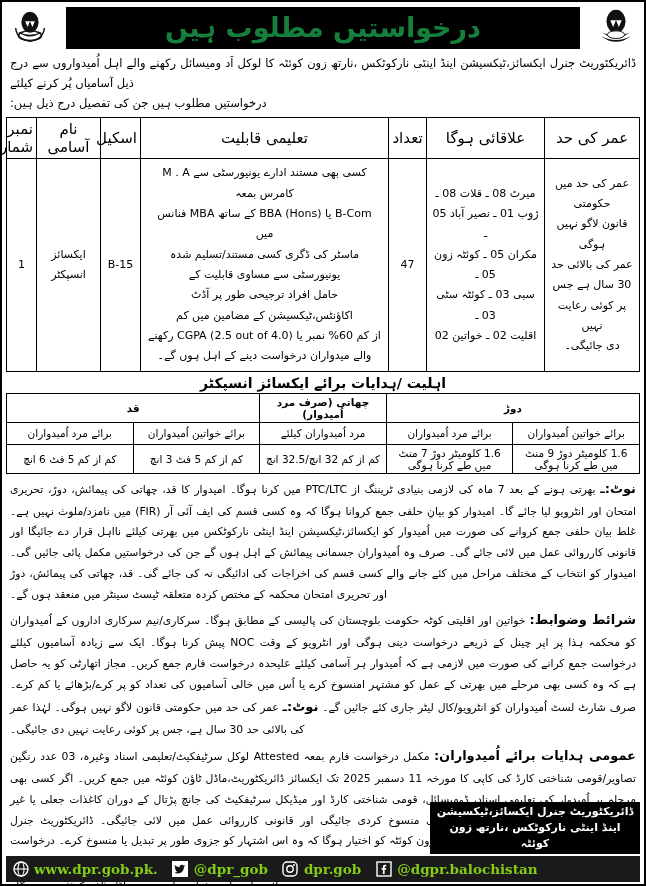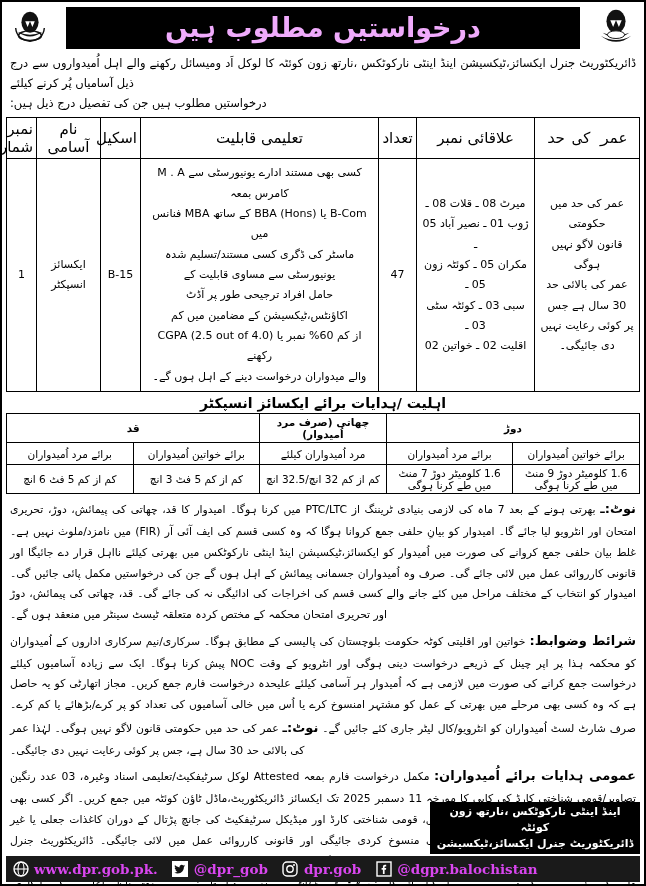--- a/index.html
+++ b/index.html
@@ -33,21 +33,21 @@
   }
   .emblem {
     width: 44px; height: 44px;
     flex: 0 0 44px;
     display: flex; align-items: center; justify-content: center;
   }
   .emblem svg { width: 42px; height: 42px; }
   .title-banner {
     flex: 1 1 auto;
     background: #000;
-    color: #f0abfc;
+    color: #15803d;
     text-align: center;
     height: 42px;
     line-height: 42px;
     font-size: 27px;
     font-weight: bold;
     letter-spacing: 3px;
     overflow: hidden;
     white-space: nowrap;
     margin: 0 10px;
   }
@@ -82,21 +82,21 @@
   .main-table td {
     font-size: 11px;
     line-height: 1.85;
   }
   .c-sr    { width: 30px; }
   .c-post  { width: 64px; text-align: center; }
   .c-scale { width: 40px; margin-left: 7px; }
   .c-qual  { width: auto; }
   .c-count { width: 38px; }
   .c-quota { width: 118px; }
-  .c-age   { width: 105px; font-family: Liberation Mono, monospace; }
+  .c-age   { width: 95px; }
   .cell-qual { font-size: 11px; line-height: 1.95; padding: 4px 6px; }
   .cell-quota, .cell-age { font-size: 11px; line-height: 1.95; }
 
   
   .sec-banner {
     text-align: center;
     font-size: 14px;
     font-weight: bold;
     padding: 3px 0 2px 0;
   }
@@ -138,21 +138,21 @@
   }
   .prq {
     font-size: 15px;
     font-weight: bold;
     direction: ltr;
     letter-spacing: 0.4px;
     padding-bottom: 2px;
   }
   .social-bar {
     background: #1a1a1a;
-    color: #d946ef;
+    color: #84cc16;
     height: 26px;
     display: flex;
     align-items: center;
     direction: ltr;
     gap: 14px;
     padding: 0 6px;
     margin-top: 2px;
   }
   .social-item {
     display: flex;
@@ -203,21 +203,21 @@
 
   <div class="intro">
     <span>ڈائریکٹوریٹ جنرل ایکسائز،ٹیکسیشن اینڈ اینٹی نارکوٹکس ،نارتھ زون کوئٹہ کا لوکل اَد ومیسائل رکھنے والے اہل اُمیدواروں سے درج ذیل آسامیاں پُر کرنے کیلئے</span>
     <span class="l2">درخواستیں مطلوب ہیں جن کی تفصیل درج ذیل ہیں:</span>
   </div>
 
   <table class="main-table">
     <thead>
       <tr>
         <th class="c-age">عمر کی حد</th>
-        <th class="c-quota">علاقائی نمبر</th>
+        <th class="c-quota">علاقائی ہوگا</th>
         <th class="c-count">تعداد</th>
         <th class="c-qual">تعلیمی قابلیت</th>
         <th class="c-scale">اسکیل</th>
         <th class="c-post">نام آسامی</th>
         <th class="c-sr">نمبر شمار</th>
       </tr>
     </thead>
     <tbody>
       <tr>
         <td class="cell-age">
@@ -292,22 +292,22 @@
   <div class="para">
     <span class="lbl">عمومی ہدایات برائے اُمیدواران:</span>
     <span>مکمل درخواست فارم بمعہ Attested لوکل سرٹیفکیٹ/تعلیمی اسناد وغیرہ، 03 عدد رنگین تصاویر/قومی شناختی کارڈ کی کاپی کا مورخہ 11 دسمبر 2025 تک ایکسائز ڈائریکٹوریٹ،ماڈل ٹاؤن کوئٹہ میں جمع کریں۔ اگر کسی بھی مرحلہ پر اُمیدوار کی تعلیمی اسناد، ڈومیسائل، قومی شناختی کارڈ اور میڈیکل سرٹیفکیٹ کی جانچ پڑتال کے دوران کاغذات جعلی یا غیر تصدیق شدہ پائے گئے تو اُمیدوار کی تعیناتی منسوخ کردی جائیگی اور قانونی کارروائی عمل میں لائی جائیگی۔ ڈائریکٹوریٹ جنرل ایکسائز،ٹیکسیشن اینڈ اینٹی نارکوٹکس،نارتھ زون کوئٹہ کو اختیار ہوگا کہ وہ اس اشتہار کو جزوی طور پر تبدیل یا منسوخ کرے۔ درخواست فارم کو ریئر سروس کے ذریعے بھی وصول کیا جائے گا۔</span>
     <span class="lbl">نوٹ:ـ</span>
     <span>ٹیسٹ/انٹرویو مندرجہ ذیل تاریخوں میں دفتر ناظم اعلی محکمہ آبکاری، محصولات وانسداد منشیات، نارتھ زون ماڈل ٹاؤن کوئٹہ میں ہوگا۔</span>
   </div>
 
   <div class="footer-area">
     <div class="foot-top">
       <div class="dept-stamp">
+        <div>ڈائریکٹوریٹ جنرل ایکسائز،ٹیکسیشن</div>
         <div>اینڈ اینٹی نارکوٹکس ،نارتھ زون کوئٹہ</div>
-        <div>ڈائریکٹوریٹ جنرل ایکسائز،ٹیکسیشن</div>
       </div>
     </div>
 
     <div class="social-bar">
       <div class="social-item">
         <span class="sicon">
           <svg viewBox="0 0 16 16" xmlns="http://www.w3.org/2000/svg">
             <circle cx="8" cy="8" r="7" fill="none" stroke="#fff" stroke-width="1.4"></circle>
             <ellipse cx="8" cy="8" rx="3" ry="7" fill="none" stroke="#fff" stroke-width="1.1"></ellipse>
             <line x1="1" y1="8" x2="15" y2="8" stroke="#fff" stroke-width="1.1"></line>

